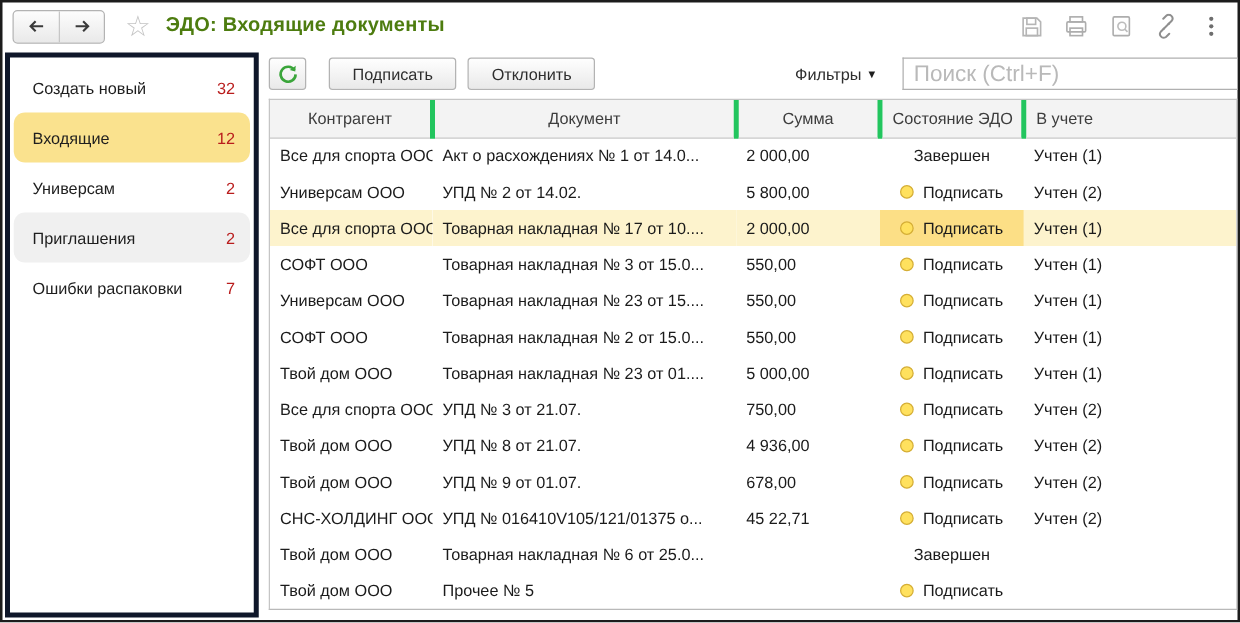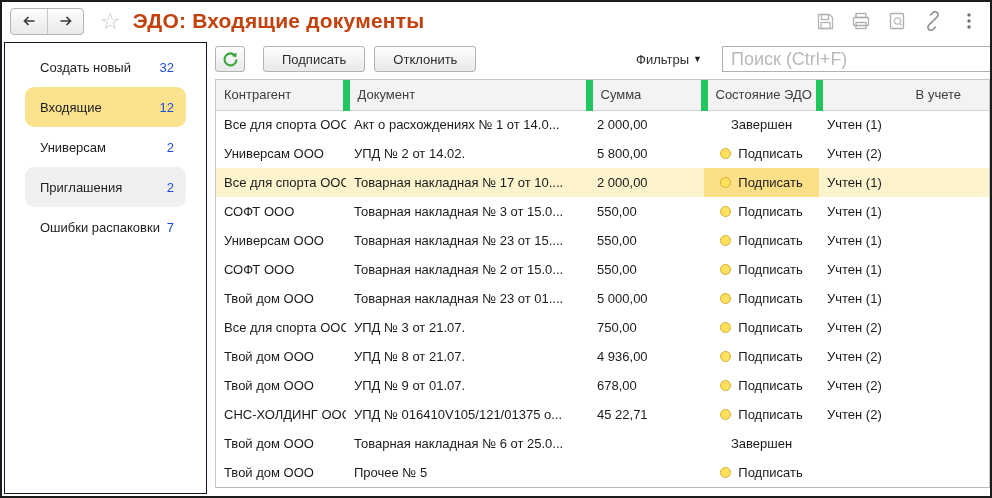--- a/index.html
+++ b/index.html
@@ -7,51 +7,51 @@
   body { font-family:"Liberation Sans","DejaVu Sans",sans-serif; }
 
   .app { width:992px; height:498px; border:2px solid #1c1c1c; background:#fff; overflow:hidden; display:flex; flex-direction:column; }
 
   
   .titlebar { height:38px; display:flex; align-items:center; padding:0 10px 0 8px; flex:0 0 auto; }
   .nav-group { display:flex; border:1px solid #b3b3b3; border-radius:4px; overflow:hidden; background:linear-gradient(#fdfdfd,#e9e9e9); }
   .nav-btn { width:36px; height:25px; display:flex; align-items:center; justify-content:center; background:transparent; border:none; cursor:pointer; }
   .nav-btn + .nav-btn { border-left:1px solid #c6c6c6; }
   .star { font-size:23px; color:#c4c4c4; margin:0 12px 0 16px; line-height:1; cursor:pointer; }
-  .page-title { font-size:21px; font-weight:bold; color:#c2410c; letter-spacing:.2px; }
+  .page-title { font-size:16px; font-weight:bold; color:#4d7c0f; letter-spacing:.2px; }
   .title-icons { margin-left:auto; display:flex; align-items:center; gap:14px; }
   .title-icons .ticon { display:flex; align-items:center; justify-content:center; width:22px; height:22px; cursor:pointer; }
 
   
   .content { flex:1; display:flex; min-height:0; }
-  .sidebar { width:203px; margin:2px 0 2px 2px; border:1px solid #0f172a; background:#fff; padding:4px 20px; flex:0 0 auto; }
+  .sidebar { width:203px; margin:2px 0 2px 2px; border:4px solid #0f172a; background:#fff; padding:4px 3px; flex:0 0 auto; }
   .side-item { height:40px; display:flex; align-items:center; padding:0 12px 0 15px; border-radius:9px; cursor:pointer; font-size:13px; color:#1e1e1e; }
-  .side-item .cnt { margin-left:auto; color:#1d4ed8; font-size:13px; }
+  .side-item .cnt { margin-left:auto; color:#b91c1c; font-size:13px; }
   .side-item.selected { background:#fae28e; }
   .side-item.hover { background:#f0f0f0;text-align:center; }
 
   .main { flex:1; display:flex; flex-direction:column; padding:4px 0 0 8px; min-width:0; }
 
   
   .toolbar { display:flex; align-items:center; height:30px; flex:0 0 auto; }
   .btn { height:26px; border:1px solid #b3b3b3; border-radius:3px; background:linear-gradient(#fefefe,#e9e9e9); font-family:inherit; font-size:13px; color:#2e2e2e; padding:0 18px; cursor:pointer; }
   .btn.icon-btn { width:30px; padding:0; display:flex; align-items:center; justify-content:center; margin-right:9px; }
   .btn + .btn { margin-left:9px; }
   .spacer { flex:1; }
   .filters { display:flex; align-items:center; gap:4px; font-size:13px; color:#2e2e2e; cursor:pointer; margin-right:20px; }
   .filters .caret { font-size:9px; color:#1e1e1e; }
   .search { height:26px; width:268px; border:1px solid #b0b0b0; border-right:none; font-family:inherit; font-size:18px; padding:0 8px; color:#333; outline:none; }
   .search::placeholder { color:#b9b9b9; }
 
   
   .grid { margin-top:5px; border:1px solid #c5c5c5; border-bottom:1px solid #b9b9b9; }
   table { border-collapse:collapse; table-layout:fixed; width:100%; }
   col.c1{width:130px} col.c2{width:243px} col.c3{width:115px} col.c4{width:115px} col.c5{width:auto}
-  thead th { height:30px; background:#f3f3f3; font-weight:normal; font-size:13px; color:#3d3d3d; text-align:left; padding:0 8px; border-right:7px solid #22c55e; border-bottom:1px solid #d4d4d4; overflow:hidden; white-space:nowrap; }
-  thead th:last-child { border-right:none; text-align:right; padding-right:28px; }
+  thead th { height:30px; background:#f3f3f3; font-weight:normal; font-size:13px; color:#3d3d3d; text-align:center; padding:0 8px; border-right:4px solid #22c55e; border-bottom:1px solid #d4d4d4; overflow:hidden; white-space:nowrap; }
+  thead th:last-child { border-right:none; text-align:left; padding-right:28px; }
   tbody td { height:29px; font-size:13px; color:#1b1b1b; padding:0 8px; white-space:nowrap; overflow:hidden; }
   td.status { text-align:center; padding:0 4px;margin-top:15px; }
   .status-inner { display:inline-flex; align-items:center; gap:7px; }
   .dot { width:11px; height:11px; border-radius:50%; background:#ffe15e; border:1px solid #d5ae35; flex:0 0 auto; }
   td.acct { text-align:left; padding-right:28px; }
   tr.sel td { background:#fdf3cd; }
   tr.sel td.status { background:#fcdf86; }
 </style>
 </head>
 <body>

